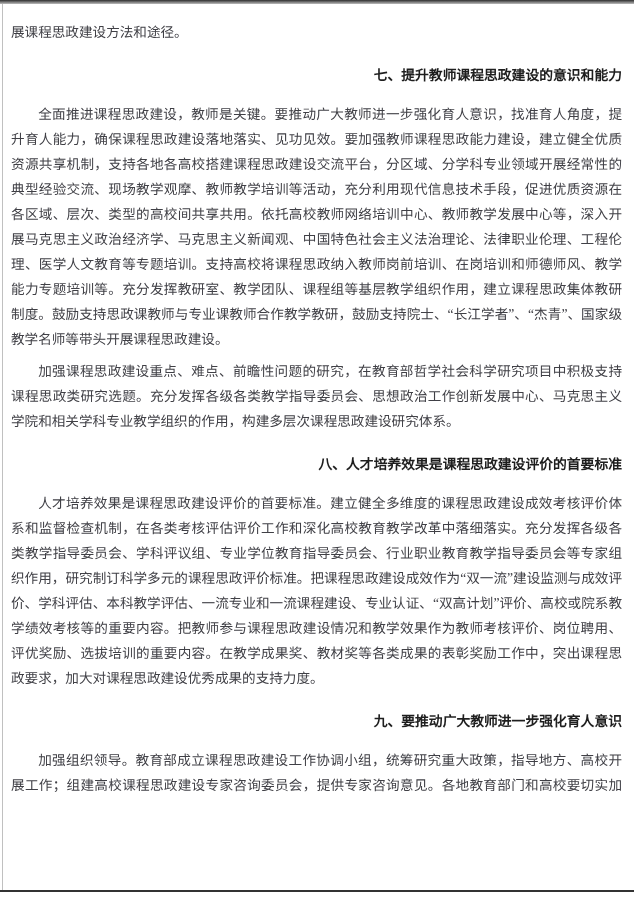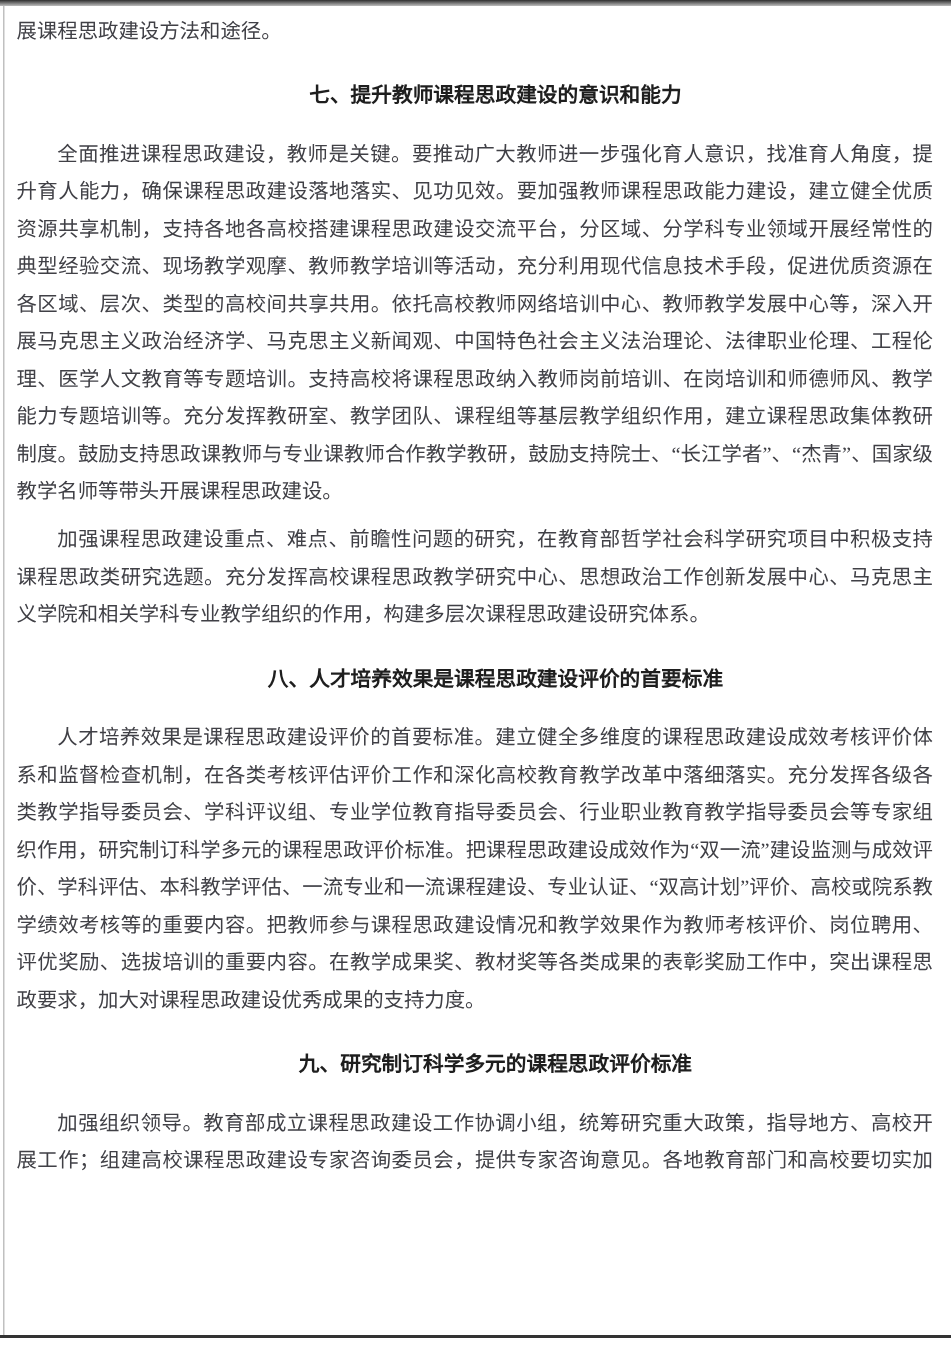--- a/index.html
+++ b/index.html
@@ -43,64 +43,64 @@
     background: #ffffff;
     z-index: 2;
   }
   .doc-page {
     position: absolute;
     top: 0; left: 3px;
     width: 631px;
     height: 792px;
     overflow: hidden;
     box-sizing: border-box;
-    padding: 8px 12px 0 8px;
+    padding: 20px 12px 0 8px;
     color: #404046;
     font-size: 13.6px;
     line-height: 25px;
     text-align: justify;
   }
   .doc-page p {
     margin: 7px 0;
     text-indent: 2em;
   }
   .doc-page p.continuation {
     text-indent: 0;
     margin: 0;
   }
   .sec-heading {
     font-size: 13.8px;
     font-weight: bold;
     color: #1e1e1e;
     margin: 18px 0 14px 0;
     text-indent: 2em;
-    text-align: center;
+    text-align: right;
   }
 </style>
 </head>
 <body>
 
 <div class="top-edge"></div>
 <div class="left-border"></div>
 
 <div class="doc-page">
 
   <p class="continuation">展课程思政建设方法和途径。</p>
 
   <h3 class="sec-heading">七、提升教师课程思政建设的意识和能力</h3>
 
   <p>全面推进课程思政建设，教师是关键。要推动广大教师进一步强化育人意识，找准育人角度，提升育人能力，确保课程思政建设落地落实、见功见效。要加强教师课程思政能力建设，建立健全优质资源共享机制，支持各地各高校搭建课程思政建设交流平台，分区域、分学科专业领域开展经常性的典型经验交流、现场教学观摩、教师教学培训等活动，充分利用现代信息技术手段，促进优质资源在各区域、层次、类型的高校间共享共用。依托高校教师网络培训中心、教师教学发展中心等，深入开展马克思主义政治经济学、马克思主义新闻观、中国特色社会主义法治理论、法律职业伦理、工程伦理、医学人文教育等专题培训。支持高校将课程思政纳入教师岗前培训、在岗培训和师德师风、教学能力专题培训等。充分发挥教研室、教学团队、课程组等基层教学组织作用，建立课程思政集体教研制度。鼓励支持思政课教师与专业课教师合作教学教研，鼓励支持院士、“长江学者”、“杰青”、国家级教学名师等带头开展课程思政建设。</p>
 
-  <p>加强课程思政建设重点、难点、前瞻性问题的研究，在教育部哲学社会科学研究项目中积极支持课程思政类研究选题。充分发挥高校课程思政教学研究中心、思想政治工作创新发展中心、马克思主义学院和相关学科专业教学组织的作用，构建多层次课程思政建设研究体系。</p>
+  <p>加强课程思政建设重点、难点、前瞻性问题的研究，在教育部哲学社会科学研究项目中积极支持课程思政类研究选题。充分发挥各级各类教学指导委员会、思想政治工作创新发展中心、马克思主义学院和相关学科专业教学组织的作用，构建多层次课程思政建设研究体系。</p>
 
   <h3 class="sec-heading">八、人才培养效果是课程思政建设评价的首要标准</h3>
 
   <p>人才培养效果是课程思政建设评价的首要标准。建立健全多维度的课程思政建设成效考核评价体系和监督检查机制，在各类考核评估评价工作和深化高校教育教学改革中落细落实。充分发挥各级各类教学指导委员会、学科评议组、专业学位教育指导委员会、行业职业教育教学指导委员会等专家组织作用，研究制订科学多元的课程思政评价标准。把课程思政建设成效作为“双一流”建设监测与成效评价、学科评估、本科教学评估、一流专业和一流课程建设、专业认证、“双高计划”评价、高校或院系教学绩效考核等的重要内容。把教师参与课程思政建设情况和教学效果作为教师考核评价、岗位聘用、评优奖励、选拔培训的重要内容。在教学成果奖、教材奖等各类成果的表彰奖励工作中，突出课程思政要求，加大对课程思政建设优秀成果的支持力度。</p>
 
-  <h3 class="sec-heading">九、研究制订科学多元的课程思政评价标准</h3>
+  <h3 class="sec-heading">九、要推动广大教师进一步强化育人意识</h3>
 
 
   <p>加强组织领导。教育部成立课程思政建设工作协调小组，统筹研究重大政策，指导地方、高校开展工作；组建高校课程思政建设专家咨询委员会，提供专家咨询意见。各地教育部门和高校要切实加强对课程</p>
 
 </div>
 
 <div class="bottom-rule"></div>
 <div class="bottom-mask"></div>
 
 </body></html>

